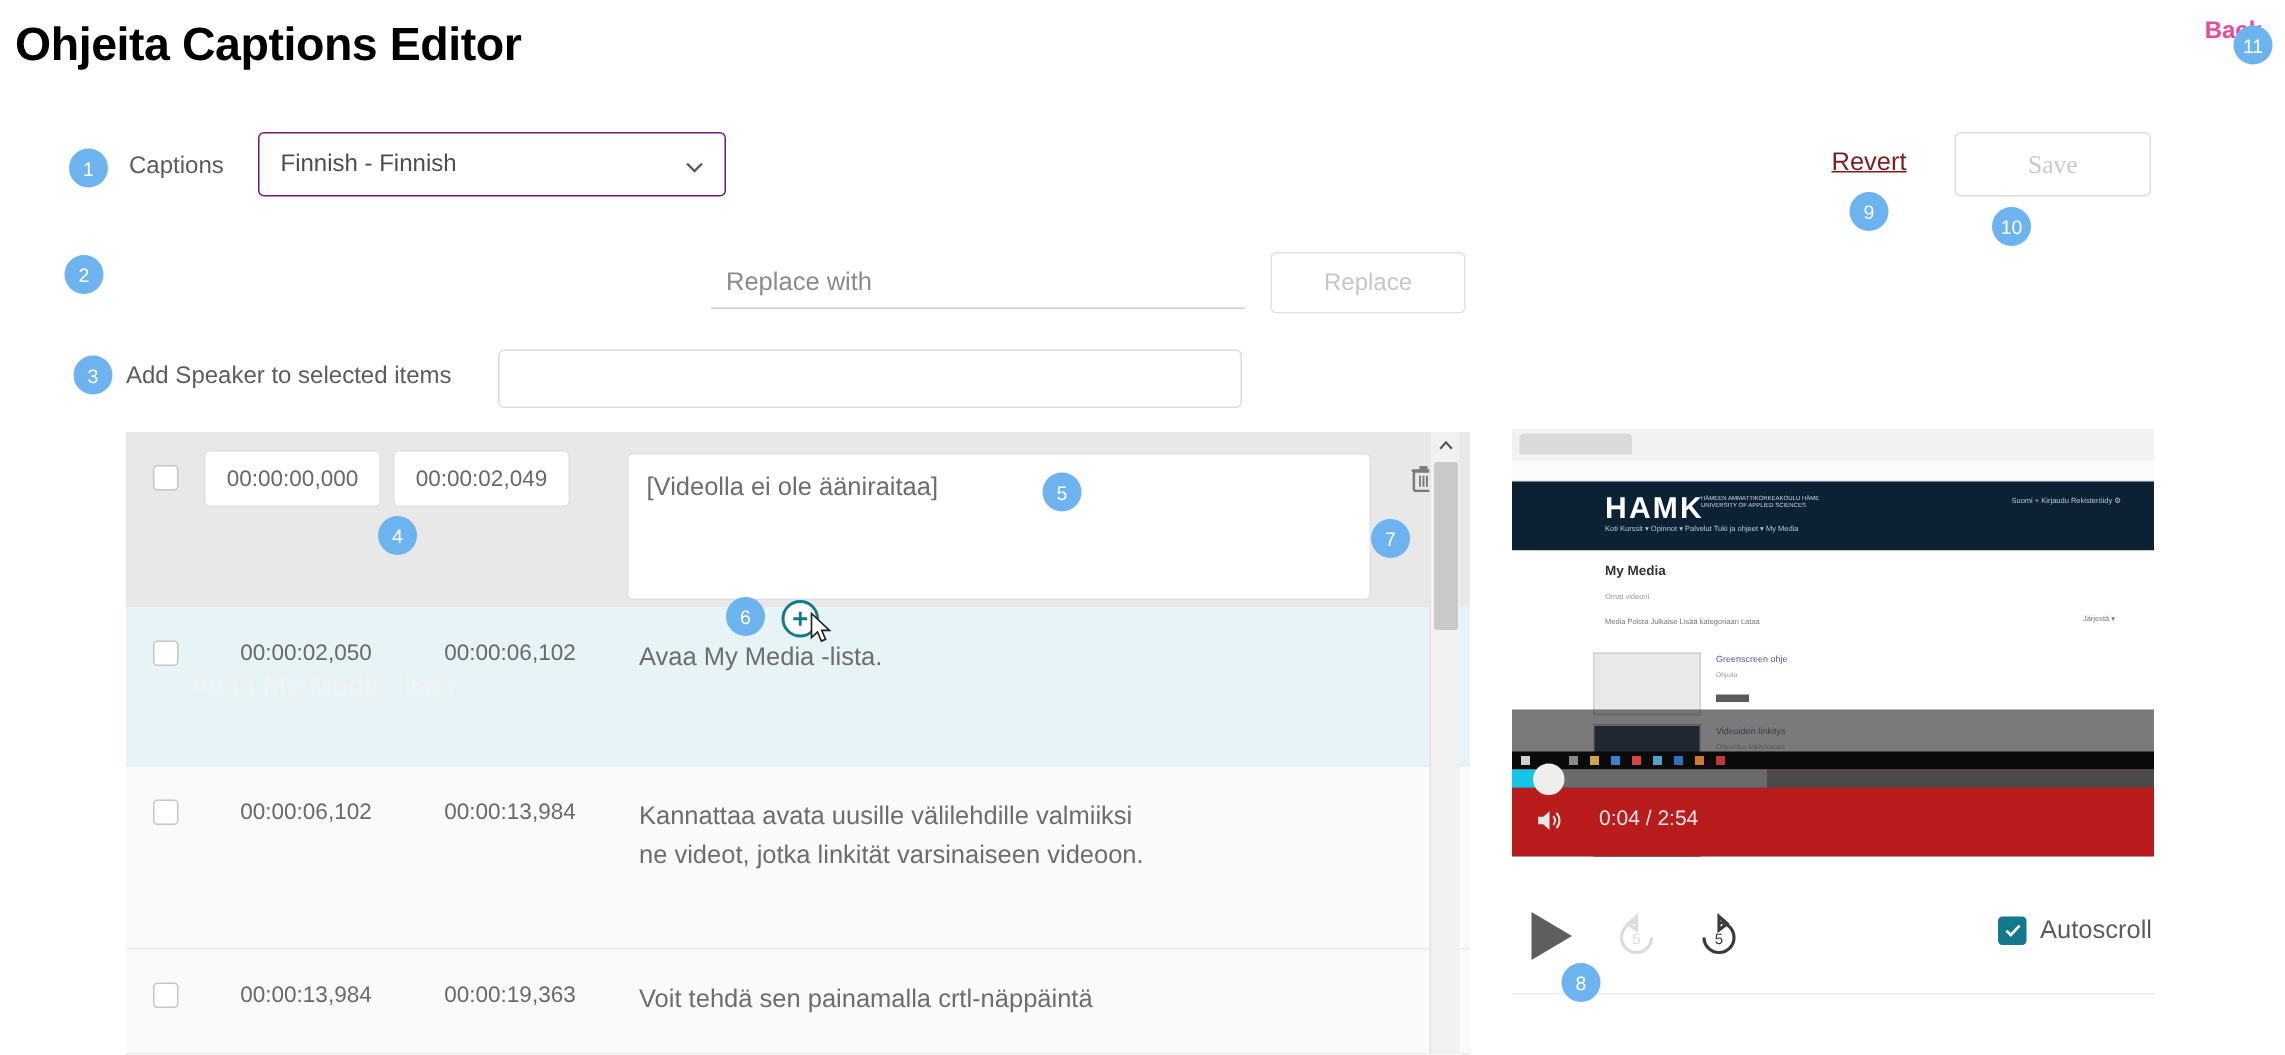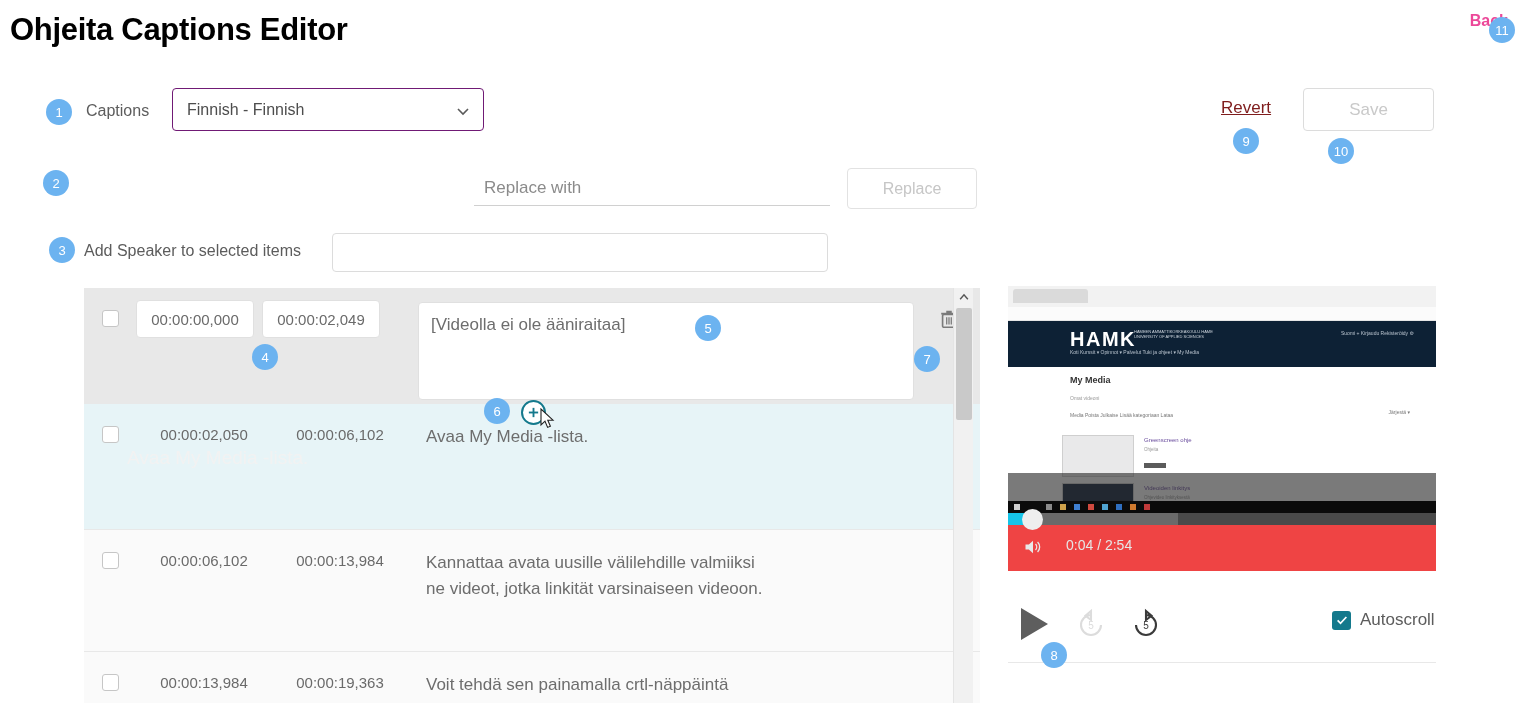--- a/index.html
+++ b/index.html
@@ -63,21 +63,21 @@
     font-size: 17px; color: #7f1d1d;
     text-decoration: underline; background: none; border: none;
     padding: 0; cursor: default;
     font-family: "Liberation Sans", sans-serif;
   }
   .save-btn {
     position: absolute; left: 1303px; top: 88px;
     width: 131px; height: 43px;
     border: 1px solid #dcdcdc; border-radius: 4px;
     background: #fff; color: #c9c9c9; font-size: 17px;
-    font-family: Liberation Sans, sans-serif;
+    font-family: Liberation Serif, serif;
   }
 
   
   .search-wrap {
     position: absolute; left: 84px; top: 170px;
     width: 356px; height: 36px;
     border-bottom: 1px solid #d0d0d0;
     display: flex; align-items: center;
   }
   .search-icon { width: 20px; height: 20px; color: #14798c; margin-right: 4px;}
@@ -274,21 +274,21 @@
     font-size: 19px; color: #f2f2f2;
     z-index: 12;
   }
   .vid-taskbar {
     position: absolute; left: 0; bottom: 58px; width: 428px; height: 12px;
     background: #0b0b0b;
   }
   .tb-ico { position: absolute; top: 3px; width: 6px; height: 6px; }
   .vid-controls {
     position: absolute; left: 0; bottom: 0; width: 428px; height: 58px;
-    background: #ef4444;
+    background: #b91c1c;
   }
   .scrub-track {
     position: absolute; left: 0; top: 0; width: 428px; height: 12px;
     background: #4a4a4a;
   }
   .scrub-buffer { position: absolute; left: 0; top: 0; width: 170px; height: 12px; background: #6a6a6a;}
   .scrub-prog { position: absolute; left: 0; top: 0; width: 16px; height: 12px; background: #16c4e8;}
   .scrub-handle {
     position: absolute; left: 14px; top: -4px;
     width: 21px; height: 21px; border-radius: 50%;
@@ -378,21 +378,21 @@
             <line x1="3.5" y1="6.2" x2="20.5" y2="6.2" stroke="#7a7a7a" stroke-width="2"></line>
             <rect x="9" y="3" width="6" height="2.6" fill="#7a7a7a"></rect>
             <line x1="9.5" y1="10" x2="9.5" y2="18" stroke="#7a7a7a" stroke-width="1.4"></line>
             <line x1="12" y1="10" x2="12" y2="18" stroke="#7a7a7a" stroke-width="1.4"></line>
             <line x1="14.5" y1="10" x2="14.5" y2="18" stroke="#7a7a7a" stroke-width="1.4"></line>
           </svg>
         </span>
       </div>
     </div>
 
-    <div class="cap-row active" style="height:126px">
+    <div class="cap-row active" style="height:106px">
       <div class="cap-check">
         <span class="chk"></span>
       </div>
       <div class="cap-times">
         <div class="t-static">00:00:02,050</div>
         <div class="t-static">00:00:06,102</div>
       </div>
       <div class="cap-text">Avaa My Media -lista.</div>
       <div class="cap-trash"></div>
     </div>

